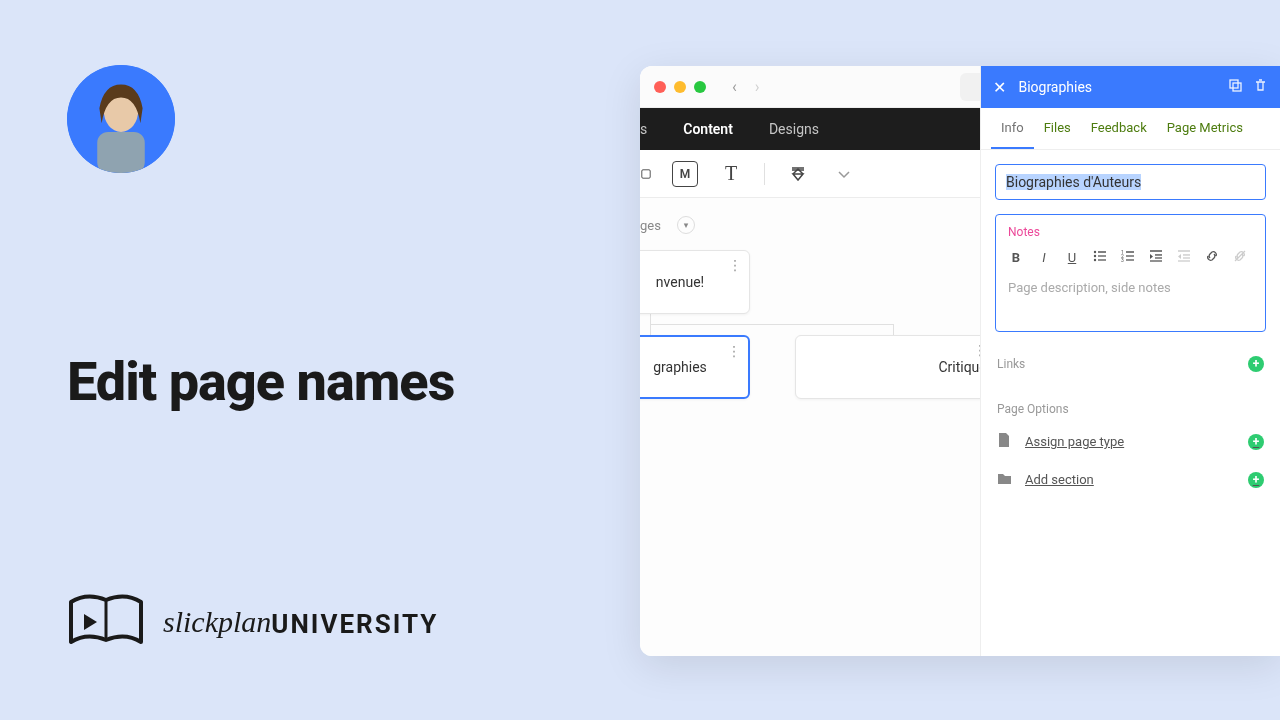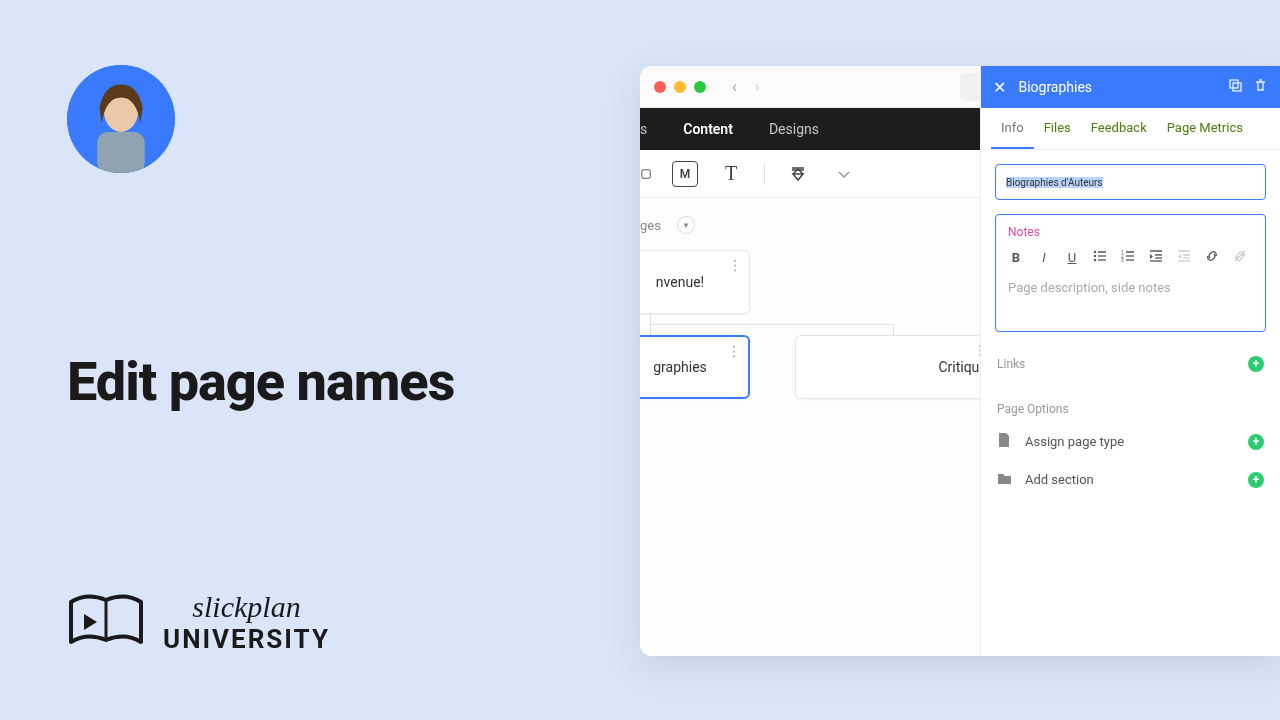--- a/index.html
+++ b/index.html
@@ -5,21 +5,21 @@
 * { margin: 0; padding: 0; box-sizing: border-box; font-family: -apple-system, BlinkMacSystemFont, "Segoe UI", Roboto, sans-serif; }
 body { width: 1280px; height: 720px; background: #dbe5f9; overflow: hidden; position: relative; }
 
 .avatar { position: absolute; top: 65px; left: 67px; width: 108px; height: 108px; border-radius: 50%; background: #3a7afe; overflow: hidden; }
 .avatar svg { width: 100%; height: 100%; }
 
 .headline { position: absolute; top: 350px; left: 67px; font-size: 54px; font-weight: 800; color: #1a1a1a; letter-spacing: -1px; }
 
 .brand { position: absolute; bottom: 68px; left: 67px; display: flex; align-items: center; gap: 18px; }
 .brand-icon { width: 78px; height: 60px; }
-.brand-text { display: flex; flex-direction: column; line-height: 1; text-align: center; }
+.brand-text { display: flex; flex-direction: row; line-height: 1; text-align: center; }
 .brand-script { font-family: cursive; font-size: 30px; font-weight: 500; color: #1a1a1a; font-style: italic; }
 .brand-uni { font-size: 26px; font-weight: 700; letter-spacing: 2px; color: #1a1a1a; margin-top: 4px; }
 
 .window { position: absolute; top: 66px; left: 640px; width: 640px; height: 590px; background: #fff; border-radius: 12px 0 0 12px; box-shadow: 0 10px 40px rgba(0,0,0,0.1); overflow: hidden; }
 
 .titlebar { height: 42px; display: flex; align-items: center; padding: 0 14px; background: #fbfbfb; border-bottom: 1px solid #eee; position: relative; }
 .traffic { display: flex; gap: 8px; }
 .traffic span { width: 12px; height: 12px; border-radius: 50%; }
 .dot-red { background: #ff5f57; }
 .dot-yellow { background: #febc2e; }
@@ -59,36 +59,36 @@
 .sp-header { height: 42px; background: #3a7afe; color: #fff; display: flex; align-items: center; padding: 0 12px; font-size: 14px; }
 .sp-header .x { margin-right: 12px; font-size: 16px; cursor: pointer; }
 .sp-header .title { flex: 1; }
 .sp-header .act { margin-left: 10px; opacity: 0.9; }
 
 .sp-tabs { display: flex; border-bottom: 1px solid #eee; padding: 0 10px; }
 .sp-tab { padding: 12px 10px; font-size: 13px; color: #4d7c0f; border-bottom: 2px solid transparent; }
 .sp-tab.active { color: #737373; border-bottom-color: #3a7afe; font-weight: 400; }
 
 .sp-body { padding: 14px; flex: 1; overflow: hidden; }
-.name-input { width: 100%; height: 36px; border: 1.5px solid #3a7afe; border-radius: 4px; padding: 8px 10px; font-size: 10px; color: #333; }
+.name-input { width: 100%; height: 36px; border: 1.5px solid #3a7afe; border-radius: 4px; padding: 8px 10px; font-size: 14px; color: #333; }
 .name-input .sel { background: #b8d4ff; }
 
 .notes-box { margin-top: 14px; border: 1.5px solid #3a7afe; border-radius: 4px; }
 .notes-label { padding: 10px 12px 4px; font-size: 12px; color: #ec4899; }
 .notes-toolbar { display: flex; gap: 12px; padding: 6px 12px; color: #555; font-size: 13px; align-items: center; }
 .notes-toolbar .ic { width: 16px; text-align: center; }
 .notes-toolbar .dis { color: #ccc; }
 .notes-ph { padding: 8px 12px 36px; font-size: 13px; color: #aaa; }
 
 .section { margin-top: 18px; }
 .section-hd { display: flex; align-items: center; justify-content: space-between; font-size: 12px; color: #999; padding: 6px 2px; }
 .plus { width: 16px; height: 16px; border-radius: 50%; background: #2ecc71; color: #fff; display: flex; align-items: center; justify-content: center; font-size: 12px; font-weight: bold; }
 .links-empty { display: flex; align-items: center; justify-content: center; gap: 8px; color: #aaa; font-size: 13px; padding: 26px 0; }
 
-.opt-row { display: flex; align-items: center; gap: 12px; padding: 10px 2px; font-size: 13px; color: #555; }
+.opt-row { display: flex; align-items: center; gap: 12px; padding: 10px 2px; font-size: 13px; color: #555; text-decoration: underline; }
 .opt-row .oi { width: 16px; color: #888; }
 .opt-row .plus { margin-left: auto; }
 </style>
 </head>
 <body>
 
 <div class="avatar">
   <svg viewBox="0 0 100 100">
     <circle cx="50" cy="50" r="50" fill="#3a7afe"></circle>
     <ellipse cx="50" cy="42" rx="16" ry="20" fill="#e8c9a8"></ellipse>

